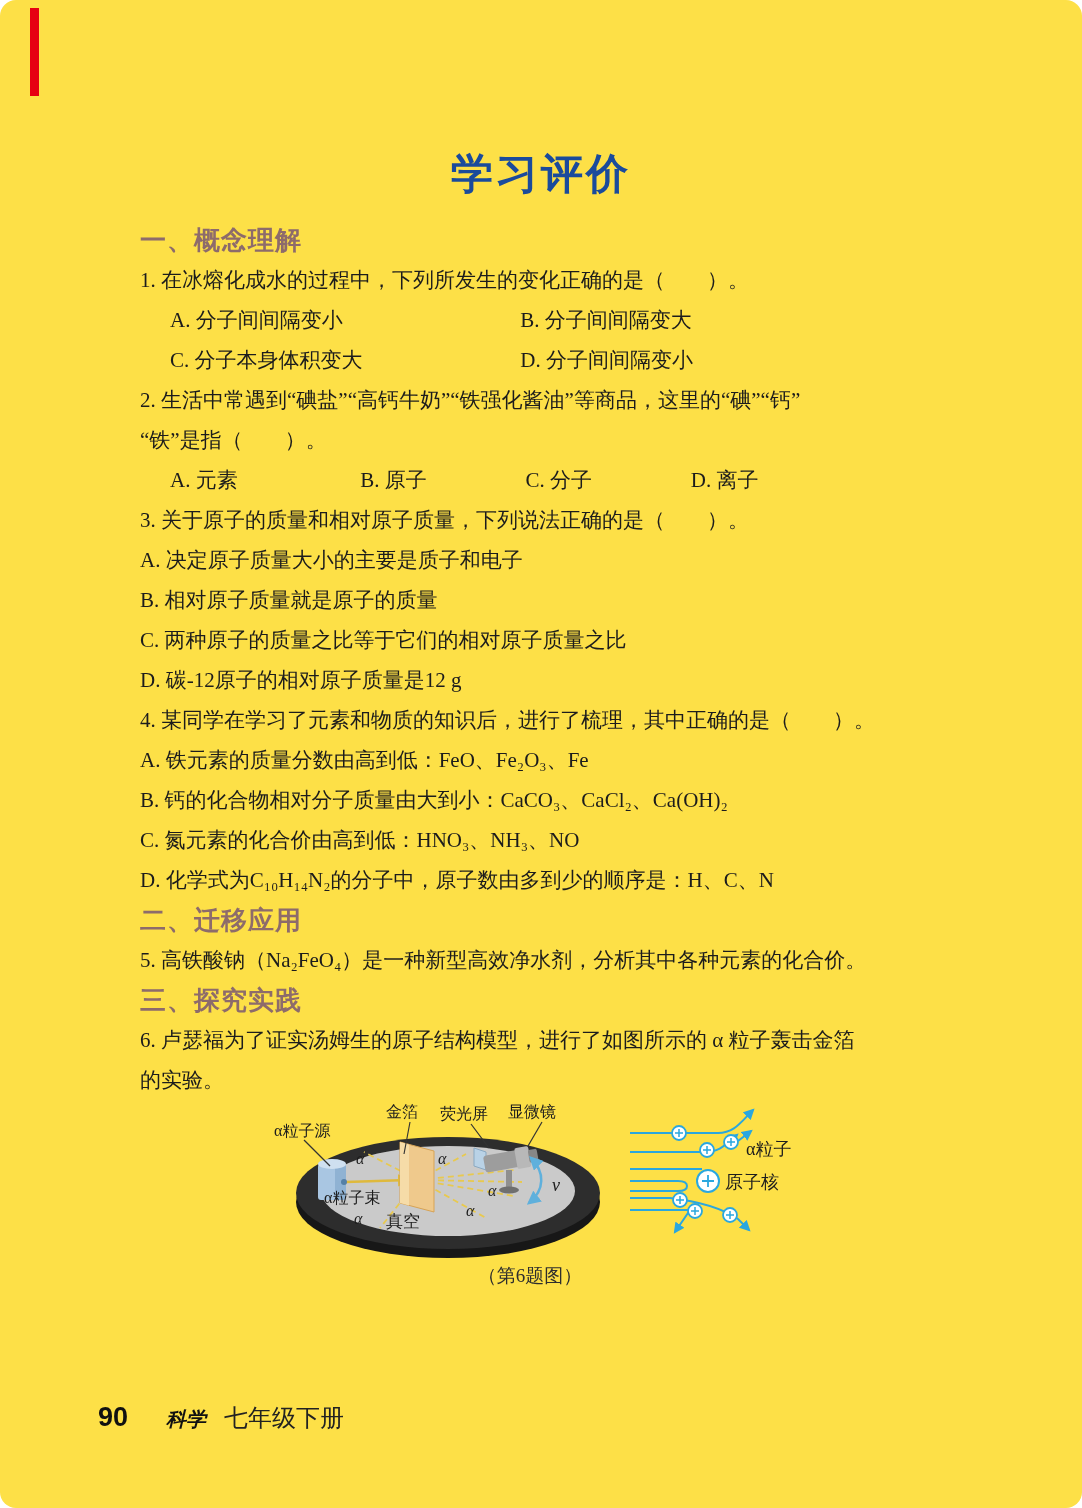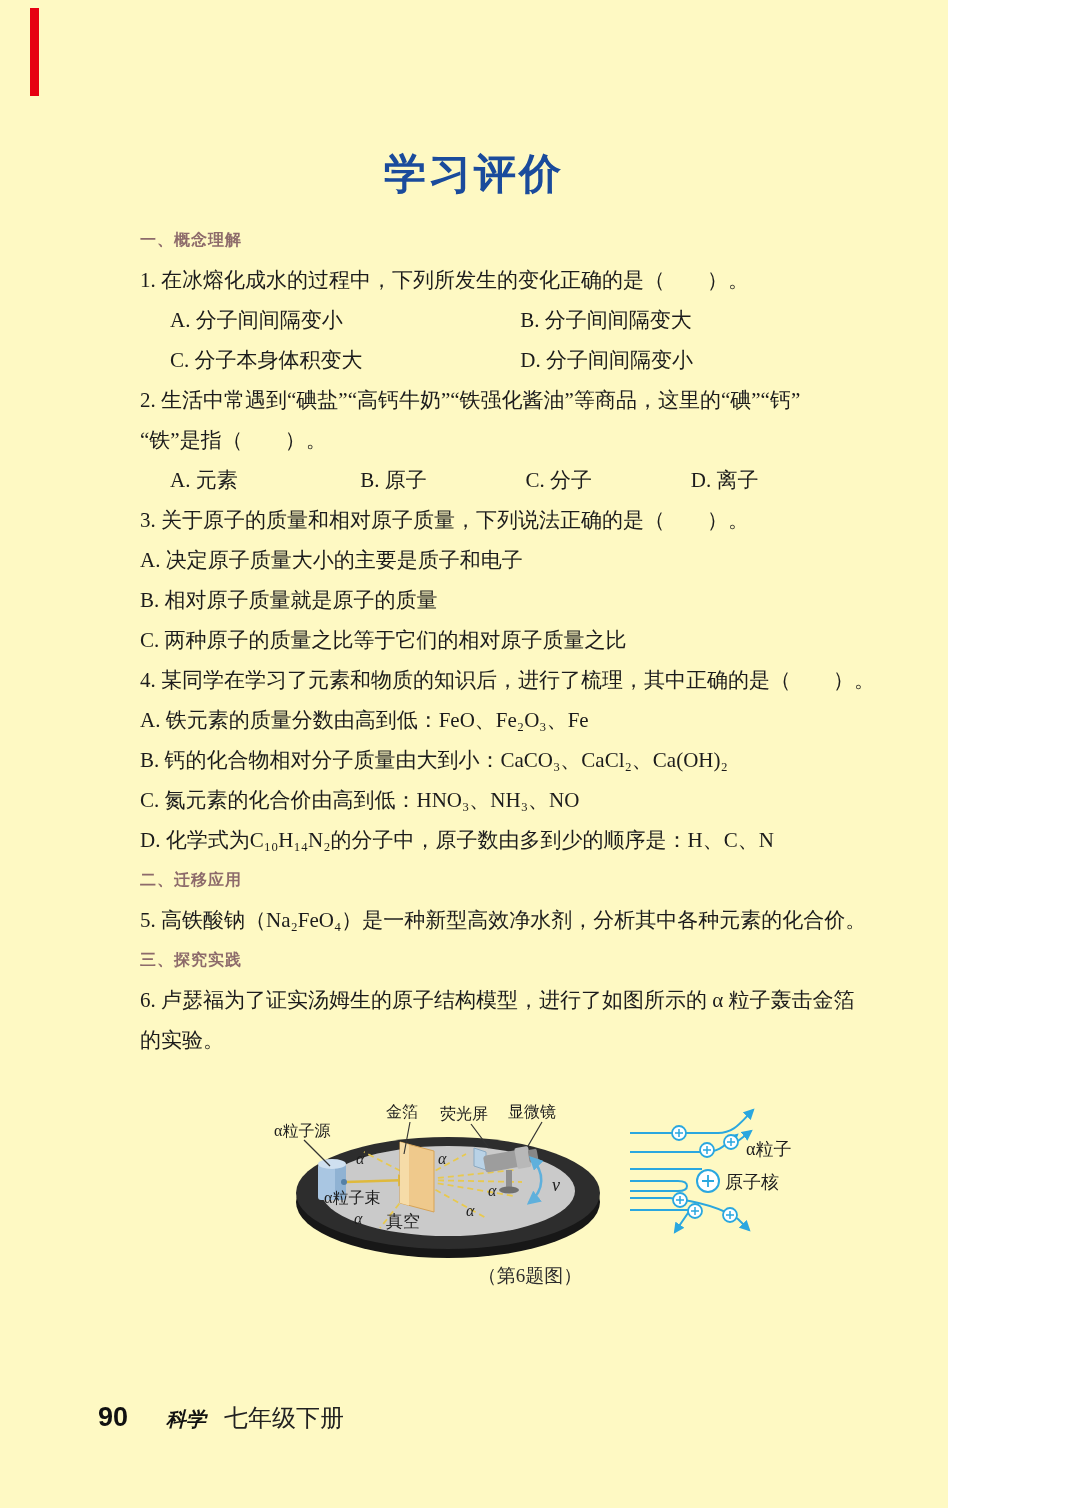--- a/index.html
+++ b/index.html
@@ -1,24 +1,24 @@
 <!DOCTYPE html>
 <html><head>
 <meta charset="utf-8">
 <style>
   html,body{margin:0;padding:0;background:#fff;}
-  .page{position:relative;width:948px;height:1508px;background:#fef9c3;overflow:hidden;
-        font-family:"Liberation Serif",serif;color:#1c1c1c;}
+  .page{position:relative;width:1082px;height:1508px;background:#fde047;overflow:hidden;
+        font-family:"Liberation Serif",serif;color:#1c1c1c;border-radius:16px;}
   .red-tab{position:absolute;left:30px;top:8px;width:9px;height:88px;background:#e60012;}
   .title{position:absolute;left:0;top:146px;width:100%;margin:0;text-align:center;
          font-family:"Liberation Sans",sans-serif;font-weight:bold;font-size:42px;
          color:#1a4b9c;letter-spacing:3px;}
   .content{position:absolute;left:140px;top:220px;width:830px;font-size:21px;}
   .content p,.content h2{margin:0;line-height:40px;}
-  .sec{font-family:"Liberation Sans",sans-serif;font-weight:bold;font-size:16px;
+  .sec{font-family:"Liberation Sans",sans-serif;font-weight:bold;font-size:26px;
        color:#8d6b6b;letter-spacing:1px;}
   .optrow{line-height:40px;margin-left:30px;white-space:nowrap;}
   .opt{display:inline-block;}
   .w345{width:345px;}.w185{width:185px;}.w160{width:160px;}
   .ind{margin-left:30px;}
   .ind2{margin-left:32px;}
   .fig{position:absolute;}
   .caption{position:absolute;left:350px;top:1263px;width:360px;text-align:center;
            font-size:19px;color:#2e2e2e;}
   .footer{position:absolute;left:98px;top:1402px;font-family:"Liberation Sans",sans-serif;
@@ -53,20 +53,21 @@
     <div class="optrow">
       <span class="opt w185">A. 元素</span>
       <span class="opt w160">B. 原子</span>
       <span class="opt w160">C. 分子</span>
       <span class="opt">D. 离子</span>
     </div>
     <p>3. 关于原子的质量和相对原子质量，下列说法正确的是（　　）。</p>
     <p class="ind">A. 决定原子质量大小的主要是质子和电子</p>
     <p class="ind">B. 相对原子质量就是原子的质量</p>
     <p class="ind">C. 两种原子的质量之比等于它们的相对原子质量之比</p>
+    <p class="ind">D. 碳-12原子的相对原子质量是12 g</p>
     <p>4. 某同学在学习了元素和物质的知识后，进行了梳理，其中正确的是（　　）。</p>
     <p class="ind">A. 铁元素的质量分数由高到低：FeO、Fe₂O₃、Fe</p>
     <p class="ind">B. 钙的化合物相对分子质量由大到小：CaCO₃、CaCl₂、Ca(OH)₂</p>
     <p class="ind">C. 氮元素的化合价由高到低：HNO₃、NH₃、NO</p>
     <p class="ind">D. 化学式为C₁₀H₁₄N₂的分子中，原子数由多到少的顺序是：H、C、N</p>
     <h2 class="sec">二、迁移应用</h2>
     <p>5. 高铁酸钠（Na₂FeO₄）是一种新型高效净水剂，分析其中各种元素的化合价。</p>
     <h2 class="sec">三、探究实践</h2>
     <p>6. 卢瑟福为了证实汤姆生的原子结构模型，进行了如图所示的 α 粒子轰击金箔</p>
     <p class="ind2">的实验。</p>

